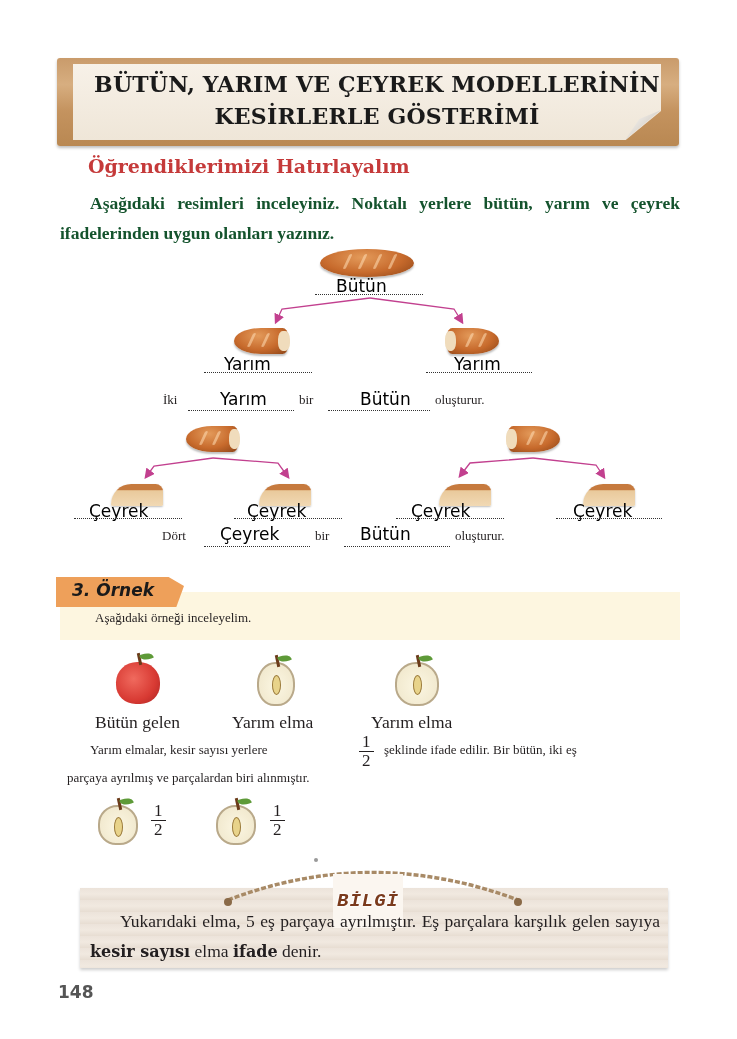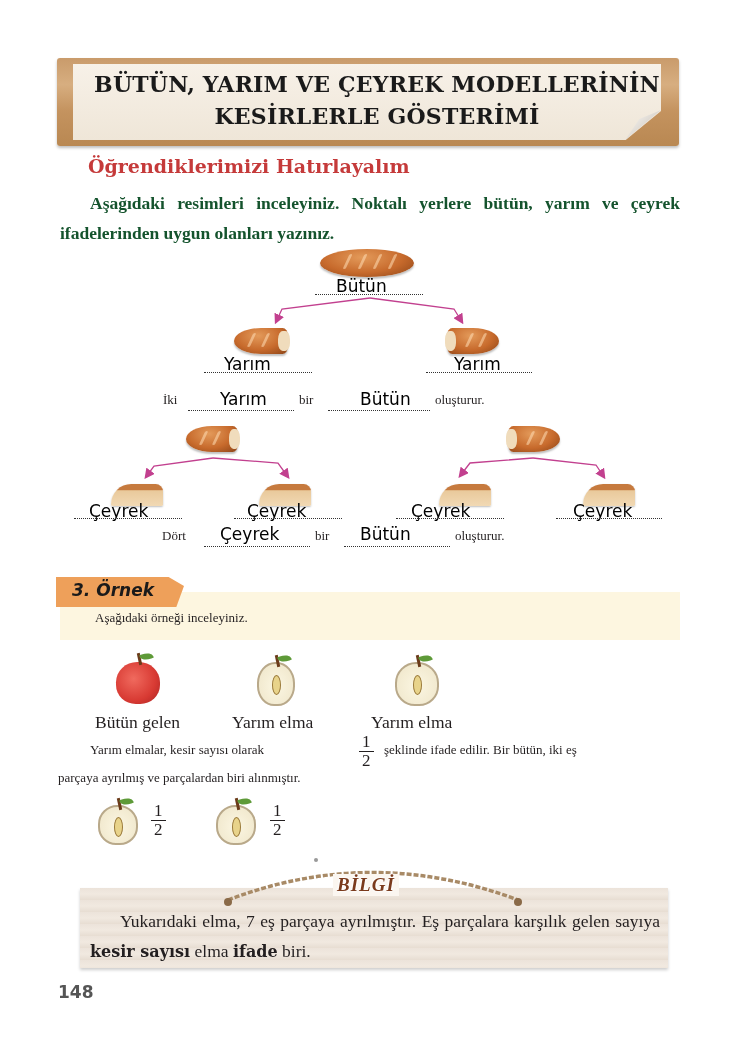--- a/index.html
+++ b/index.html
@@ -132,24 +132,24 @@
 
     
     .bilgi-board {
       position: absolute; left: 80px; top: 888px; width: 588px; height: 80px;
       background: repeating-linear-gradient(180deg, #ece3da 0px, #f1e9e0 6px, #e7ddd2 12px);
       box-shadow: 0 2px 3px rgba(0,0,0,0.2);
     }
     .rope-svg { position: absolute; left: 0; top: 0; }
     .bilgi-title {
       position: absolute; left: 333px; top: 874px;
-      font-family: Liberation Serif, serif; font-weight: bold; font-style: italic;
+      font-family: Liberation Mono, monospace; font-weight: bold; font-style: italic;
       font-size: 19px; color: #7a3a1c; letter-spacing: 1px;
       text-shadow: 0 0 3px #fff, 0 0 3px #fff, 0 0 3px #fff;
-      background: #fbf6f0; padding: 0 4px; border-radius: 0;
+      background: #fbf6f0; padding: 16px 4px; border-radius: 0;
     }
     .bilgi-text {
       position: absolute; left: 90px; top: 906px; width: 570px;
       font-family: "Liberation Serif", serif; font-size: 17.5px; line-height: 30px; color: #231f20;
       text-align: justify;
     }
     .bilgi-text b { font-family: "DejaVu Serif", serif; font-size: 16px; }
 
     .page-number {
       position: absolute; left: 58px; top: 982px;
@@ -252,48 +252,48 @@
 <div class="dotline" style="left:204px; top:546px; width:106px;"></div>
 <div class="answer" style="left:220px; top:524px;">Çeyrek</div>
 <div class="sentence" style="left:315px; top:528px;">bir</div>
 <div class="dotline" style="left:344px; top:546px; width:106px;"></div>
 <div class="answer" style="left:360px; top:524px;">Bütün</div>
 <div class="sentence" style="left:455px; top:528px;">oluşturur.</div>
 
 <div class="example-band"></div>
 <div class="example-tag"></div>
 <div class="example-tag-label">3. Örnek</div>
-<div class="sentence" style="left:95px; top:610px;">Aşağıdaki örneği inceleyiniz.</div>
+<div class="sentence" style="left:95px; top:610px;">Aşağıdaki örneği inceleyelim.</div>
 
 <div class="apple whole" style="left:116px; top:662px; width:44px; height:42px;">
   <div class="stem"></div>
     <div class="leaf"></div>
 </div>
 <div class="apple half" style="left:257px; top:662px; width:38px; height:44px;">
   <div class="stem"></div>
     <div class="leaf"></div>
     <div class="core"></div>
 </div>
 <div class="apple half" style="left:395px; top:662px; width:44px; height:44px;">
   <div class="stem"></div>
     <div class="leaf"></div>
     <div class="core"></div>
 </div>
 
 <div class="apple-label" style="left:95px;">Bütün gelen</div>
 <div class="apple-label" style="left:232px;">Yarım elma</div>
 <div class="apple-label" style="left:371px;">Yarım elma</div>
 
-<div class="sentence" style="left:90px; top:742px;">Yarım elmalar, kesir sayısı olarak</div>
+<div class="sentence" style="left:90px; top:742px;">Yarım elmalar, kesir sayısı yerlere</div>
 <div class="frac" style="left:359px; top:733px;">
   <span class="num">1</span>
   <span class="den">2</span>
 </div>
 <div class="sentence" style="left:384px; top:742px;">şeklinde ifade edilir. Bir bütün, iki eş</div>
-<div class="sentence" style="left:58px; top:770px;">parçaya ayrılmış ve parçalardan biri alınmıştır.</div>
+<div class="sentence" style="left:67px; top:770px;">parçaya ayrılmış ve parçalardan biri alınmıştır.</div>
 
 <div class="apple half" style="left:98px; top:805px; width:40px; height:40px;">
   <div class="stem"></div>
     <div class="leaf"></div>
     <div class="core"></div>
 </div>
 <div class="frac" style="left:151px; top:802px;">
   <span class="num">1</span>
   <span class="den">2</span>
 </div>
@@ -309,20 +309,20 @@
 
 <div class="bilgi-board"></div>
 <svg class="rope-svg" width="737" height="1039">
   <path d="M228,900 Q372,845 518,900" fill="none" stroke="#a88a66" stroke-width="3.5" stroke-dasharray="5,2"></path>
   <circle cx="228" cy="902" r="4" fill="#8a6a48"></circle>
   <circle cx="518" cy="902" r="4" fill="#8a6a48"></circle>
   <circle cx="316" cy="860" r="2" fill="#999"></circle>
 </svg>
 <div class="bilgi-title">BİLGİ</div>
 <div class="bilgi-text indent">
-  <span>Yukarıdaki elma, 7 eş parçaya ayrılmıştır. Eş parçalara karşılık gelen sayıya</span>
+  <span>Yukarıdaki elma, 5 eş parçaya ayrılmıştır. Eş parçalara karşılık gelen sayıya</span>
   <b>kesir sayısı</b>
   <span>elma</span>
   <b>ifade</b>
-  <span>biri.</span>
+  <span>denir.</span>
 </div>
 
 <div class="page-number">148</div>
 
 </body></html>

